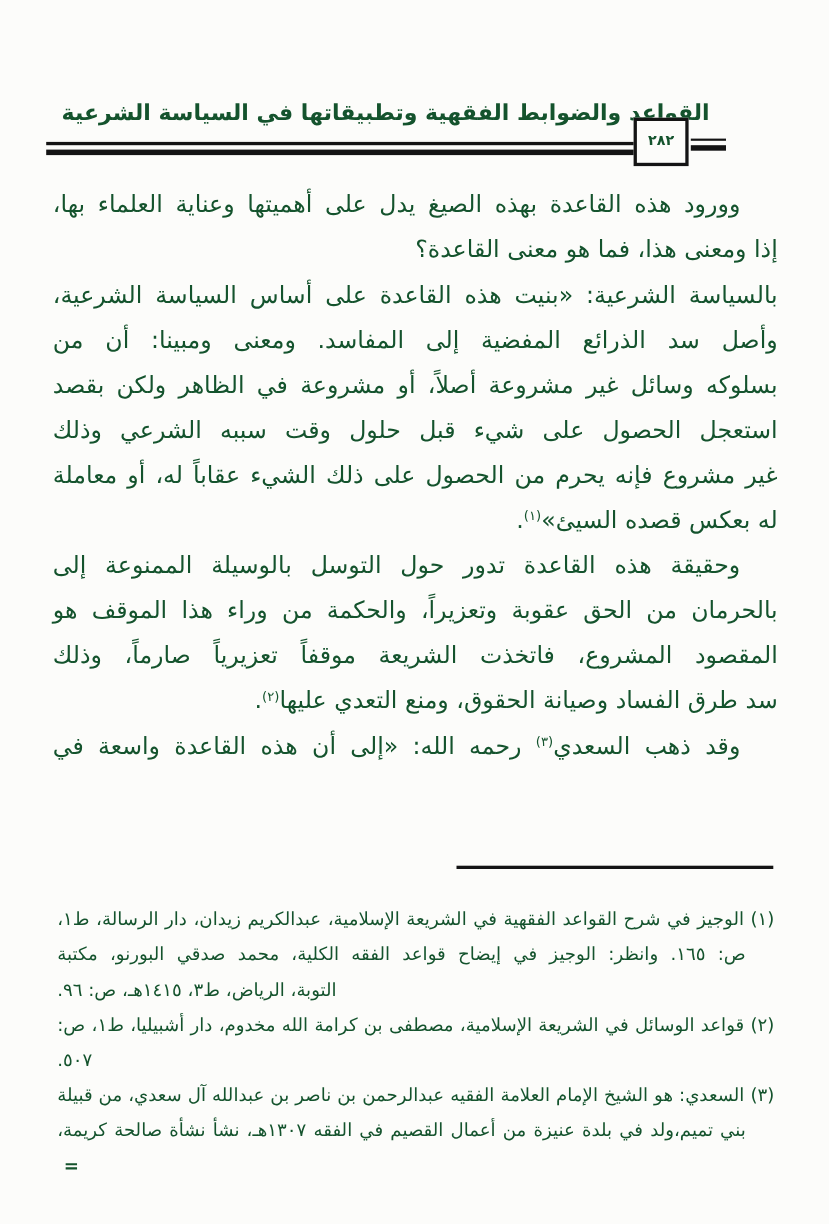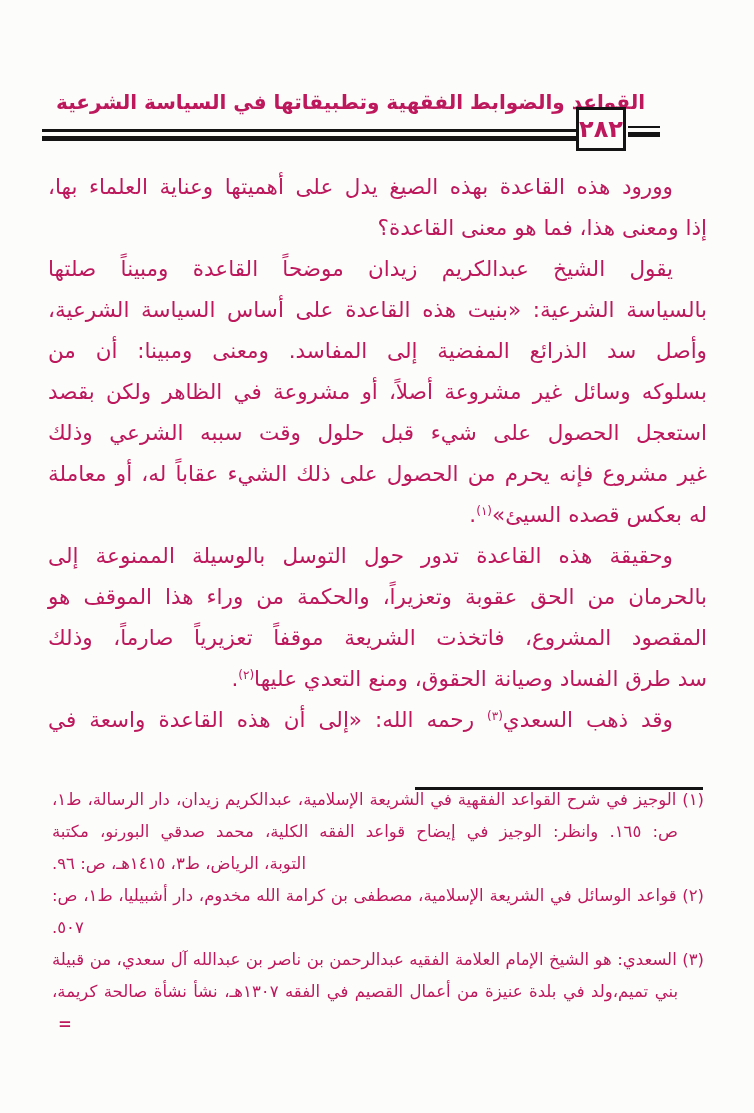--- a/index.html
+++ b/index.html
@@ -1,35 +1,35 @@
 <!DOCTYPE html>
 <html lang="ar" dir="rtl"><head>
 <meta charset="utf-8">
 <style>
   html,body{margin:0;padding:0;background:#d9d9d9;}
   .page{
     position:relative;width:754px;height:1113px;margin:0 auto;
-    background:#fcfcfa;color:#be185d;overflow:hidden;
+    background:#fcfcfa;color:#14532d;overflow:hidden;
     font-family:"DejaVu Sans","Liberation Sans",sans-serif;
     direction:rtl;
   }
   
   .header-title{
     position:absolute;top:90px;left:56px;
     font-size:20px;font-weight:700;white-space:nowrap;
     letter-spacing:-0.5px;
   }
   .rule-main{
     position:absolute;top:129px;left:42px;right:177px;
     height:4px;border-top:3px solid #141414;border-bottom:5px solid #141414;
   }
   .pagebox{
     position:absolute;top:107px;right:128px;width:44px;height:38px;
     border:3px solid #141414;background:#fcfcfa;
-    text-align:center;line-height:38px;font-size:24px;font-weight:700;
+    text-align:center;line-height:38px;font-size:13px;font-weight:700;
   }
   .rule-short{
     position:absolute;top:126px;right:94px;width:32px;
     height:4px;border-top:2px solid #141414;border-bottom:5px solid #141414;
   }
   
   .body{
     position:absolute;top:166px;right:47px;left:48px;
   }
   .bline{
@@ -40,21 +40,21 @@
   .bline.first{padding-right:34px;}
   sup{
     font-size:12px;line-height:0;vertical-align:7px;letter-spacing:-1px;
   }
   
   .fdivider{
     position:absolute;top:787px;right:51px;width:288px;
     border-top:3px solid #141414;
   }
   .footnotes{
-    position:absolute;top:784px;right:50px;left:52px;
+    position:absolute;top:820px;right:50px;left:52px;
   }
   .fline{
     height:32px;line-height:32px;font-size:16.5px;
     text-align:left;white-space:nowrap;
   }
   .fline.j{text-align:justify;text-align-last:justify;white-space:normal;}
   .fline.cont{padding-right:26px;}
   .fline.deep{padding-right:247px;}
   .fline.end{text-align:left;padding-left:6px;font-weight:700;}
 </style>
@@ -70,21 +70,20 @@
   <div class="pagebox">٢٨٢</div>
 
   <div class="rule-short"></div>
 
   <div class="body" id="body-text">
       <div>
         <div class="bline j first"><span>وورود هذه القاعدة بهذه الصيغ يدل على أهميتها وعناية العلماء بها،</span></div>
         <div class="bline"><span>إذا ومعنى هذا، فما هو معنى القاعدة؟</span></div>
       </div>
       <div>
-        <div class="bline j first"><span>يقول الشيخ عبدالكريم زيدان موضحاً القاعدة ومبيناً صلتها</span></div>
         <div class="bline j"><span>بالسياسة الشرعية: «بنيت هذه القاعدة على أساس السياسة الشرعية،</span></div>
         <div class="bline j"><span>وأصل سد الذرائع المفضية إلى المفاسد. ومعنى ومبينا: أن من</span></div>
         <div class="bline j"><span>بسلوكه وسائل غير مشروعة أصلاً، أو مشروعة في الظاهر ولكن بقصد</span></div>
         <div class="bline j"><span>استعجل الحصول على شيء قبل حلول وقت سببه الشرعي وذلك</span></div>
         <div class="bline j"><span>غير مشروع فإنه يحرم من الحصول على ذلك الشيء عقاباً له، أو معاملة</span></div>
         <div class="bline"><span>له بعكس قصده السيئ»</span><sup>(١)</sup><span>.</span></div>
       </div>
       <div>
         <div class="bline j first"><span>وحقيقة هذه القاعدة تدور حول التوسل بالوسيلة الممنوعة إلى</span></div>
         <div class="bline j"><span>بالحرمان من الحق عقوبة وتعزيراً، والحكمة من وراء هذا الموقف هو</span></div>

